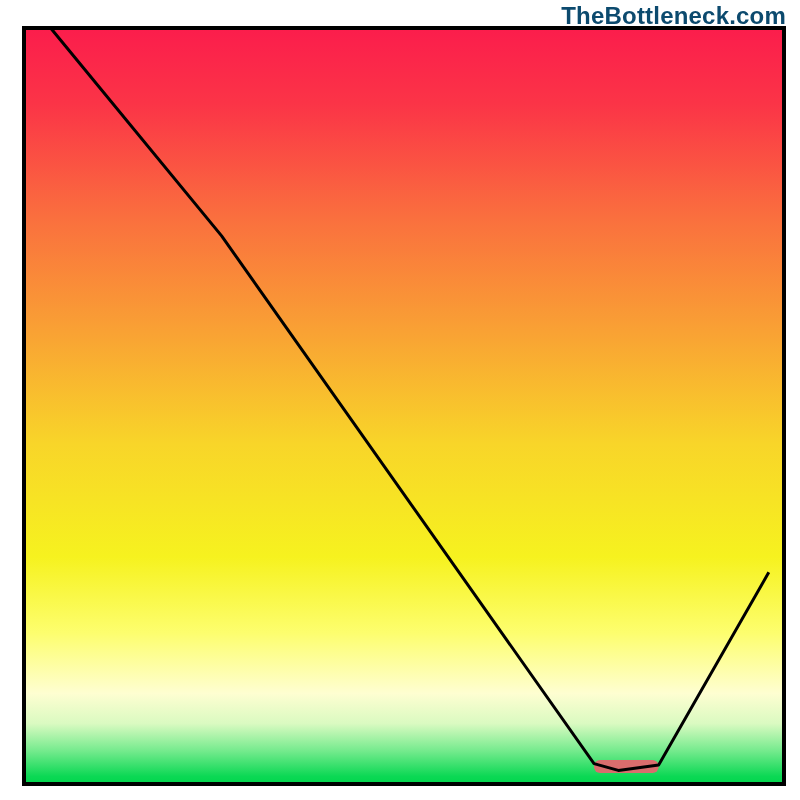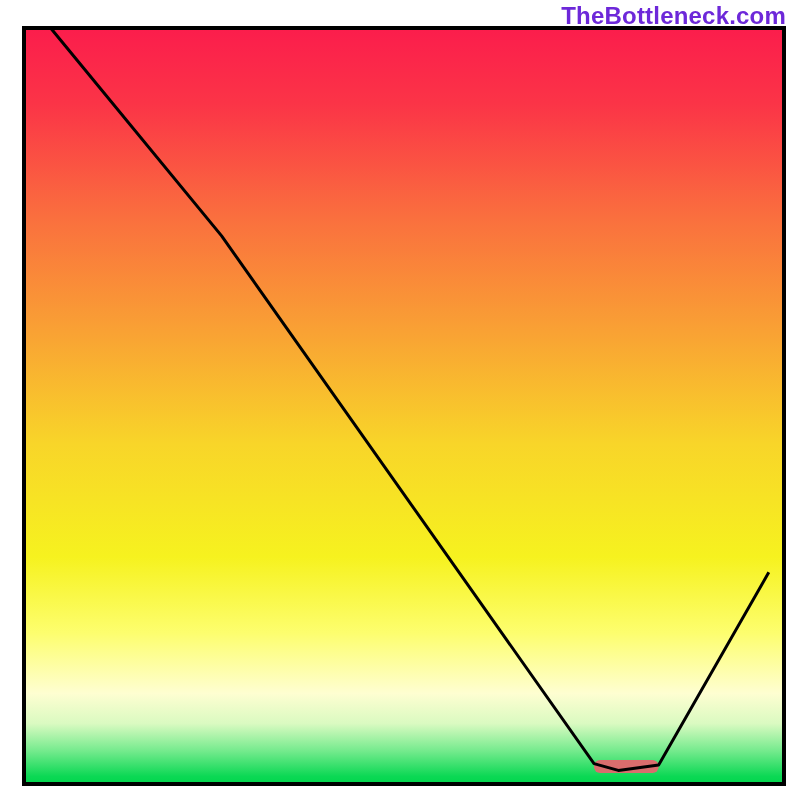--- a/index.html
+++ b/index.html
@@ -8,21 +8,21 @@
     width: 800px;
     height: 800px;
     position: relative;
   }
   .watermark {
     position: absolute;
     top: 2px;
     right: 14px;
     font-size: 24px;
     font-weight: bold;
-    color: #6d28d9;
+    color: #0c4a6e;
     letter-spacing: 0.2px;
     z-index: 10;
     font-family: Arial, sans-serif;
   }
   svg.plot {
     position: absolute;
     top: 0; left: 0;
     width: 800px;
     height: 800px;
     display: block;

